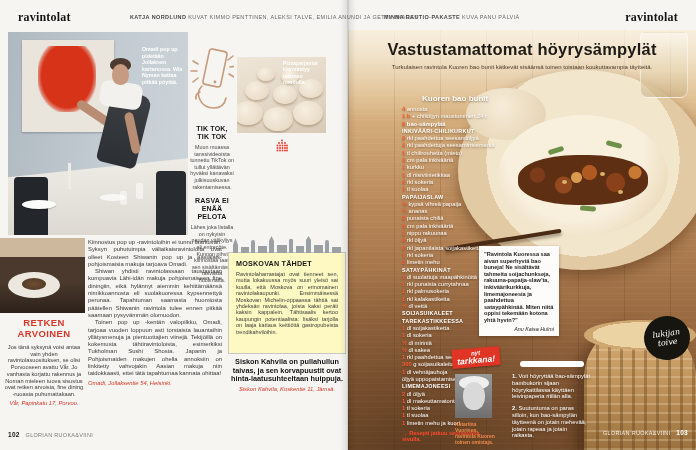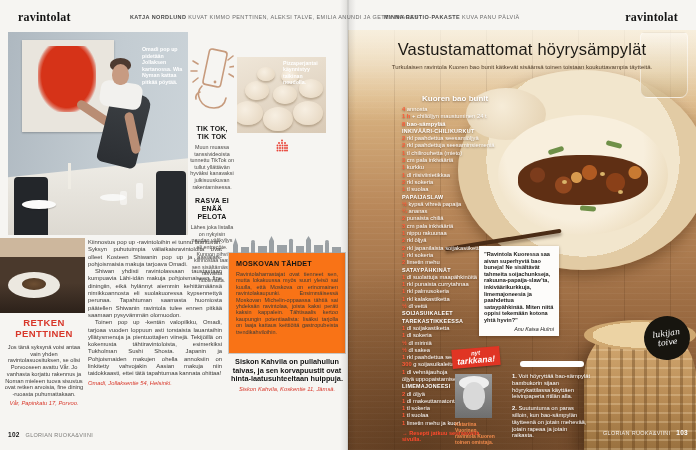--- a/index.html
+++ b/index.html
@@ -53,21 +53,21 @@
   .news-col p{font-size:5.9px;line-height:7.3px;color:#3c3b39;text-align:justify;margin:0;}
   .news-col p + p{text-indent:7px;}
   .addr{font-size:5.8px;font-style:italic;color:#d8372a;margin-top:2px;}
 
   .retki-col{left:4px;top:318px;width:80px;text-align:center;}
   .retki-title{font-size:9.5px;line-height:10.5px;font-weight:700;color:#d8372a;letter-spacing:.4px;}
   .retki-body{font-size:5.7px;line-height:6.7px;color:#3c3b39;margin-top:5px;}
 
   .mosk-wrap{left:228px;top:236px;width:118px;}
   .skyline{display:block;margin:0 auto;}
-  .mosk-box{border:1px solid #c9c7c3;background:#f97316;padding:6px 7px;margin-top:-1px;height:88px;overflow:hidden;}
+  .mosk-box{border:1px solid #c9c7c3;background:#fef9c3;padding:6px 7px;margin-top:-1px;height:88px;overflow:hidden;}
   .mosk-title{font-size:7.2px;font-weight:700;color:#161616;margin-bottom:3px;letter-spacing:.2px;}
   .mosk-body{font-size:5.5px;line-height:6.4px;color:#3c3b39;text-align:justify;}
 
   .price-wrap{left:228px;top:356px;width:118px;text-align:center;}
   .price-num{font-family:"DejaVu Serif",serif;font-weight:700;font-size:27px;line-height:27px;letter-spacing:3px;color:#111;}
   @supports (-webkit-background-clip:text){
     .price-num{background:repeating-linear-gradient(180deg,#111 0 3.5px,#fbfaf8 3.5px 5px,#111 5px 8px);
                -webkit-background-clip:text;background-clip:text;color:transparent;}
   }
   .price-body{font-size:7.3px;line-height:8.6px;font-weight:700;color:#141414;margin-top:2px;}
@@ -115,21 +115,21 @@
   .basket{position:absolute;left:236px;top:292px;width:112px;height:128px;border-radius:56px 56px 0 0;
       background:
         repeating-linear-gradient(90deg,rgba(90,55,20,.35) 0 3px,transparent 3px 12px),
         repeating-linear-gradient(0deg,rgba(255,235,200,.25) 0 2px,transparent 2px 9px),
         linear-gradient(180deg,#d9b079,#b98c55 60%,#99713f);
       box-shadow:-8px 6px 16px rgba(40,20,5,.45);}
   .basket-rim{position:absolute;left:236px;top:290px;width:112px;height:30px;border-radius:50%;
       background:radial-gradient(ellipse at 50% 50%,#ecd3a4 0 60%,#cfa871 60% 100%);}
 
   
-  .r-title{left:348px;top:40px;width:348px;text-align:center;font-size:16.5px;font-weight:400;color:#1d1a15;letter-spacing:.2px;}
+  .r-title{left:348px;top:40px;width:348px;text-align:center;font-size:16.5px;font-weight:700;color:#1d1a15;letter-spacing:.2px;}
   .r-sub{left:360px;top:64px;width:324px;text-align:center;font-size:6px;color:#4d3b28;}
 
   .recipe{left:402px;top:94px;width:96px;color:#fff;}
   .rec-title{font-size:8px;font-weight:700;margin-bottom:3px;text-shadow:0 1px 2px rgba(60,30,5,.5);padding-left:20px;}
   .ing-line{font-size:5.8px;line-height:7.3px;text-shadow:0 1px 2px rgba(60,30,5,.5);}
   .ing-line .q{color:#ff5a38;font-weight:700;}
   .ing-b{font-weight:700;}
   .ing-h{font-size:5.4px;line-height:7.3px;font-weight:700;letter-spacing:.3px;text-shadow:0 1px 2px rgba(60,30,5,.5);}
   .rec-note{font-size:5.6px;color:#ff4a2c;font-weight:700;margin-top:3px;}
 
@@ -262,21 +262,21 @@
       </g>
     </svg>
   </div>
 
   <div class="abs dish-photo">
     <div class="dishplate"></div>
     <div class="dishfood"></div>
   </div>
 
   <div class="abs retki-col">
-    <div class="retki-title">RETKEN PENTTINEN</div>
+    <div class="retki-title">RETKEN ARVOINEN</div>
     <div class="retki-body">Jos tänä syksynä voisi antaa vain yhden ravintolasuosituksen, se olisi Porvooseen avattu Vår. Jo vanhasta korjattu rakennus ja Noman mieleen tuova sisustus ovat retken arvoisia, fine dining -ruoasta puhumattakaan.</div>
     <div class="addr">Vår, Papinkatu 17, Porvoo.</div>
   </div>
 
   <div class="abs news-col">
     <div id="news-paras">
         <p>Kiinnostus pop up -ravintoloihin ei tunnu laantuvan. Syksyn puhutuimpia väliaikaisravintoloita ovat olleet Kosteen Shiwanin pop up ja aasialais-pohjoismaisia makuja tarjoava Omadi.</p>
         <p>Shiwan yhdisti ravintolassaan taustastaan kumpuavia Lähi-idän makuja pohjoismaiseen fine diningiin, eikä hylännyt aiemmin kehittämäänsä nimikkoannosta eli suolakuoressa kypsennettyä perunaa. Tapahtuman saamasta huomiosta päätellen Shiwanin ravintola tulee ennen pitkää saamaan pysyvämmän olomuodon.</p>
         <p>Toinen pop up -kentän valopilkku, Omadi, tarjoaa vuoden loppuun asti torstaista lauantaihin yllätysmenuja ja pientuottajien viinejä. Tekijöillä on kokemusta tähtiravintoloista, esimerkiksi Tukholman Sushi Shosta. Japanin ja Pohjoismaiden makujen ohella annoksiin on linkitetty vahvojakin Aasian makuja niin taidokkaasti, ettei tätä tapahtumaa kannata ohittaa!</p>
       </div>

